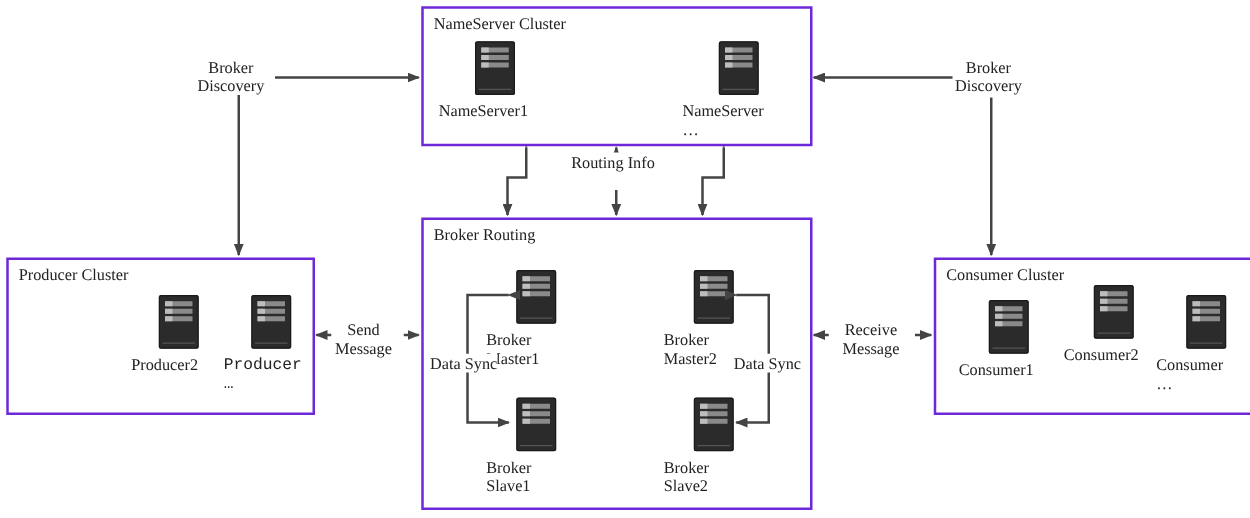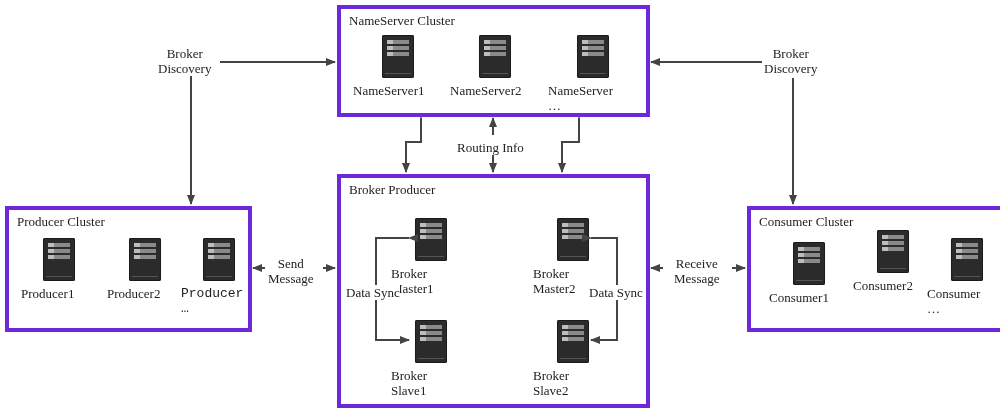--- a/index.html
+++ b/index.html
@@ -1,17 +1,17 @@
 <!DOCTYPE html>
 <html><head>
 <meta charset="utf-8">
 <style>
   html,body{margin:0;padding:0;background:#fff;}
   body{width:1000px;height:414px;position:relative;overflow:hidden;font-family:"Liberation Serif","DejaVu Serif",serif;color:#222;}
-  .box{position:absolute;border:4px solid #6d28d9;box-sizing:border-box;background:#fff;}
+  .box{position:absolute;border:2px solid #6d28d9;box-sizing:border-box;background:#fff;}
   .box-title{position:absolute;left:8px;top:4px;font-size:13px;white-space:nowrap;}
   .node{position:absolute;text-align:left;font-size:13px;line-height:15px;white-space:nowrap;}
   .node .lbl{display:block;}
   .server{display:block;margin:0 auto 5px auto;width:32px;height:43px;background:#2b2b2b;border-radius:2px;position:relative;box-shadow:inset 0 0 0 1px #1a1a1a;}
   .server i{position:absolute;left:5px;right:5px;height:4px;background:#8a8a8a;}
   .server i:before{content:"";position:absolute;left:0;top:0;width:6px;height:4px;background:#bdbdbd;}
   .server b{position:absolute;left:3px;right:3px;bottom:4px;height:1px;background:#555;}
   .label{position:absolute;font-size:13px;line-height:15px;text-align:center;white-space:nowrap;background:#fff;}
   svg.wires{position:absolute;left:0;top:0;}
 </style>
@@ -48,43 +48,34 @@
   <span class="box-title">NameServer Cluster</span>
   <div class="node" style="left:12px;top:26px;width:90px;">
     <span class="server">
         <i style="top:5px"></i>
         <i style="top:11px"></i>
         <i style="top:17px"></i>
         <b></b>
       </span>
     <span class="lbl">NameServer1</span>
   </div>
-  <div class="node" style="left:109px;top:26px;width:90px;">
-    <span class="server">
-        <i style="top:5px"></i>
-        <i style="top:11px"></i>
-        <i style="top:17px"></i>
-        <b></b>
-      </span>
-    <span class="lbl">NameServer2</span>
-  </div>
   <div class="node" style="left:207px;top:26px;width:90px;">
     <span class="server">
         <i style="top:5px"></i>
         <i style="top:11px"></i>
         <i style="top:17px"></i>
         <b></b>
       </span>
     <span class="lbl">NameServer</span>
     <span class="lbl">…</span>
   </div>
 </div>
 
 <div class="box" style="left:337px;top:174px;width:313px;height:234px;">
-  <span class="box-title">Broker Producer</span>
+  <span class="box-title">Broker Routing</span>
   <div class="node" style="left:50px;top:40px;width:80px;">
     <span class="server">
         <i style="top:5px"></i>
         <i style="top:11px"></i>
         <i style="top:17px"></i>
         <b></b>
       </span>
     <span class="lbl">Broker</span>
     <span class="lbl">Master1</span>
   </div>
@@ -124,29 +115,20 @@
       <polyline points="70,62 37,62 37,164 70,164" marker-start="url(#ah)" marker-end="url(#ah)"></polyline>
       <polyline points="252,62 278,62 278,164 252,164" marker-start="url(#ah)" marker-end="url(#ah)"></polyline>
     </g>
   </svg>
   <span class="label" style="left:5px;top:107px;">Data Sync</span>
   <span class="label" style="left:248px;top:107px;">Data Sync</span>
 </div>
 
 <div class="box" style="left:5px;top:206px;width:247px;height:126px;">
   <span class="box-title">Producer Cluster</span>
-  <div class="node" style="left:12px;top:28px;width:76px;">
-    <span class="server">
-        <i style="top:5px"></i>
-        <i style="top:11px"></i>
-        <i style="top:17px"></i>
-        <b></b>
-      </span>
-    <span class="lbl">Producer1</span>
-  </div>
   <div class="node" style="left:98px;top:28px;width:76px;">
     <span class="server">
         <i style="top:5px"></i>
         <i style="top:11px"></i>
         <i style="top:17px"></i>
         <b></b>
       </span>
     <span class="lbl">Producer2</span>
   </div>
   <div class="node" style="left:172px;top:28px;width:76px;font-family:Liberation Mono, monospace;">
@@ -194,21 +176,21 @@
 </div>
 
 <div class="label" style="left:158px;top:46px;">
   <span style="display:block">Broker</span>
   <span style="display:block">Discovery</span>
 </div>
 <div class="label" style="left:764px;top:46px;">
   <span style="display:block">Broker</span>
   <span style="display:block">Discovery</span>
 </div>
-<span class="label" style="left:457px;top:140px;">Routing Info</span>
+<span class="label" style="left:457px;top:122px;">Routing Info</span>
 <div class="label" style="left:268px;top:256px;">
   <span style="display:block">Send</span>
   <span style="display:block">Message</span>
 </div>
 <div class="label" style="left:674px;top:256px;">
   <span style="display:block">Receive</span>
   <span style="display:block">Message</span>
 </div>
 
 </body></html>

